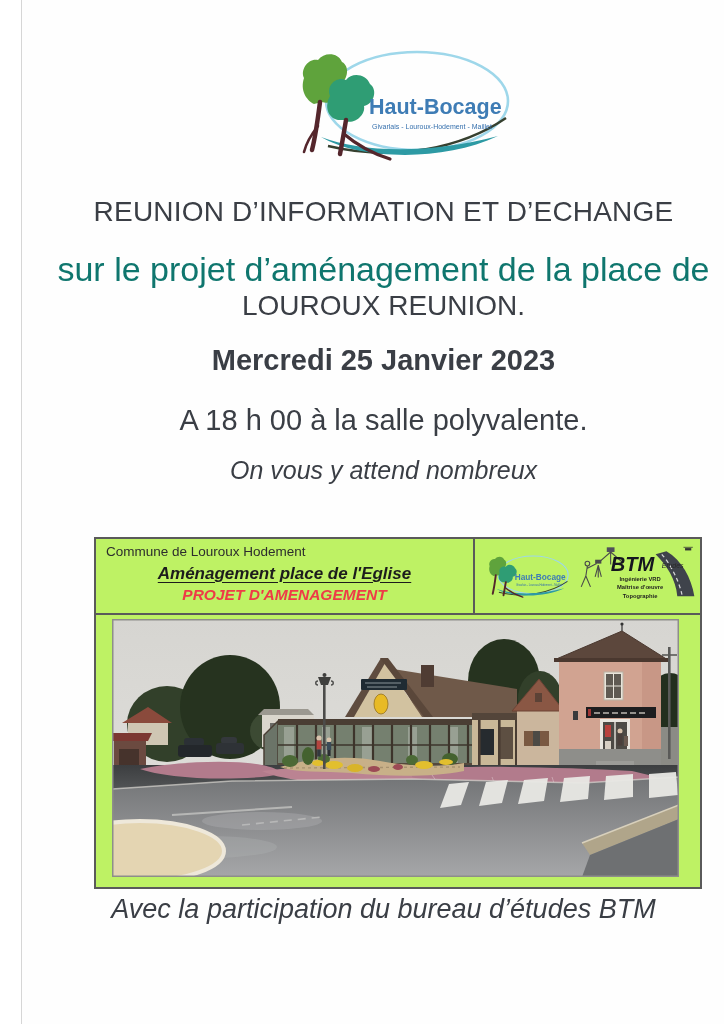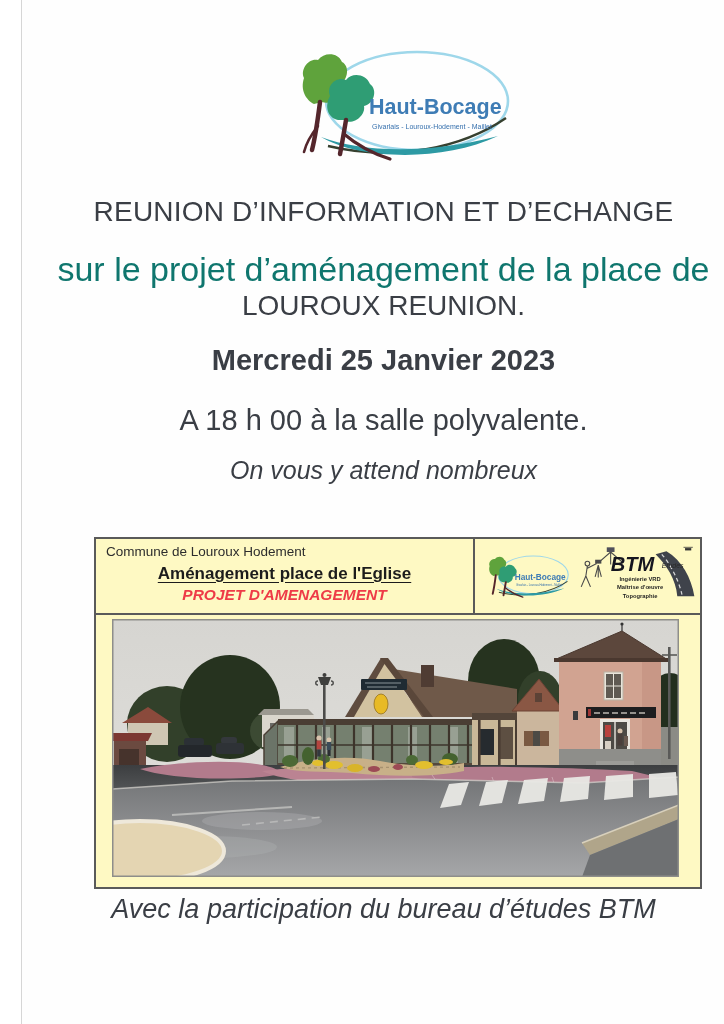--- a/index.html
+++ b/index.html
@@ -12,25 +12,25 @@
   .headline{top:196px;font-size:28px;font-weight:400;letter-spacing:.2px;color:#3a3e45;}
   .intro1{top:250px;font-size:34px;color:#0f766e;}
   .intro2{top:290px;font-size:28px;color:#3a3e45;}
   .date-line{top:344px;font-size:29px;font-weight:700;color:#3a3e45;}
   .time-line{top:404px;font-size:29px;color:#3a3e45;}
   .tagline{top:456px;font-size:25px;font-style:italic;color:#3a3e45;}
   .caption{top:894px;font-size:27px;font-style:italic;color:#3a3e45;}
   .logo-main{position:absolute;left:244px;top:42px;}
   svg text{font-family:"Liberation Sans",sans-serif;}
 
-  .figure{position:absolute;left:72px;top:537px;width:608px;height:352px;border:2px solid #5a5a5a;box-sizing:border-box;background:#fef9c3;}
+  .figure{position:absolute;left:72px;top:537px;width:608px;height:352px;border:2px solid #5a5a5a;box-sizing:border-box;background:#bef264;}
   .fig-header{position:absolute;left:0;top:0;width:100%;height:76px;border-bottom:2px solid #5a5a5a;display:flex;box-sizing:border-box;}
   .fig-left{width:398px;position:relative;border-right:2px solid #5a5a5a;box-sizing:border-box;}
   .commune{position:absolute;left:10px;top:5px;font-size:13.5px;color:#2d2d2d;}
-  .fig-title{position:absolute;left:0;right:0;top:25px;text-align:center;font-size:17px;font-weight:700;color:#1c1c1c;}
+  .fig-title{position:absolute;left:0;right:0;top:25px;text-align:center;font-size:17px;font-weight:700;font-style:italic;color:#1c1c1c;}
   .fig-title span{text-decoration:underline;text-underline-offset:3px;}
   .fig-sub{position:absolute;left:0;right:0;top:47px;text-align:center;font-size:15.5px;font-weight:700;font-style:italic;color:#ee3b47;}
   .fig-sub span{border-bottom:2px solid #fca5a5;padding-bottom:17px;}
   .fig-right{flex:1;display:flex;align-items:center;justify-content:center;gap:5px;}
   .photo{position:absolute;left:16px;top:80px;}
 </style>
 </head>
 <body>
 
 <div class="page">

